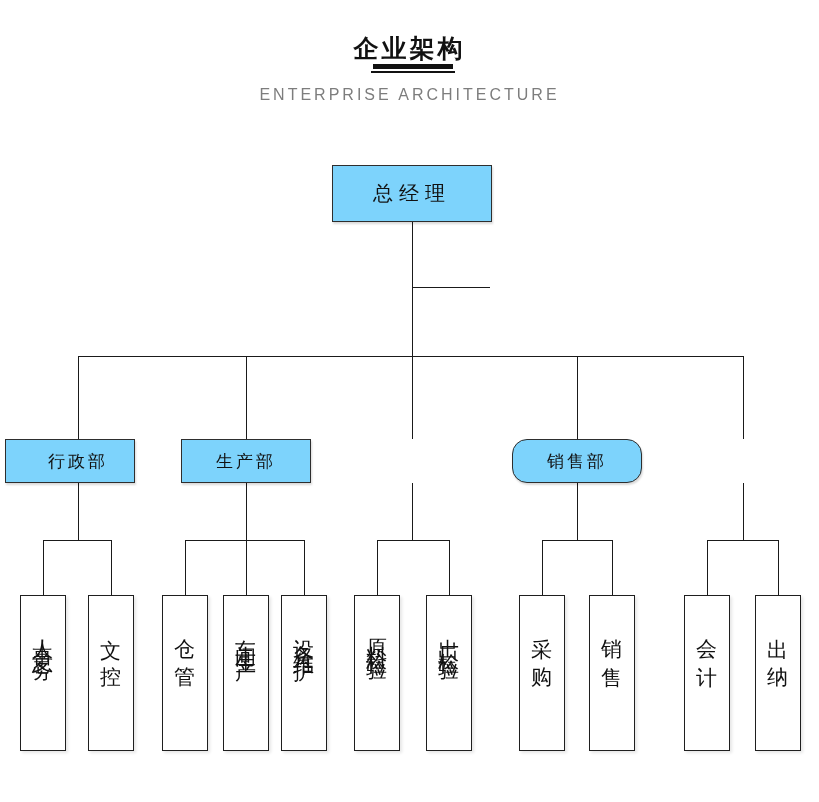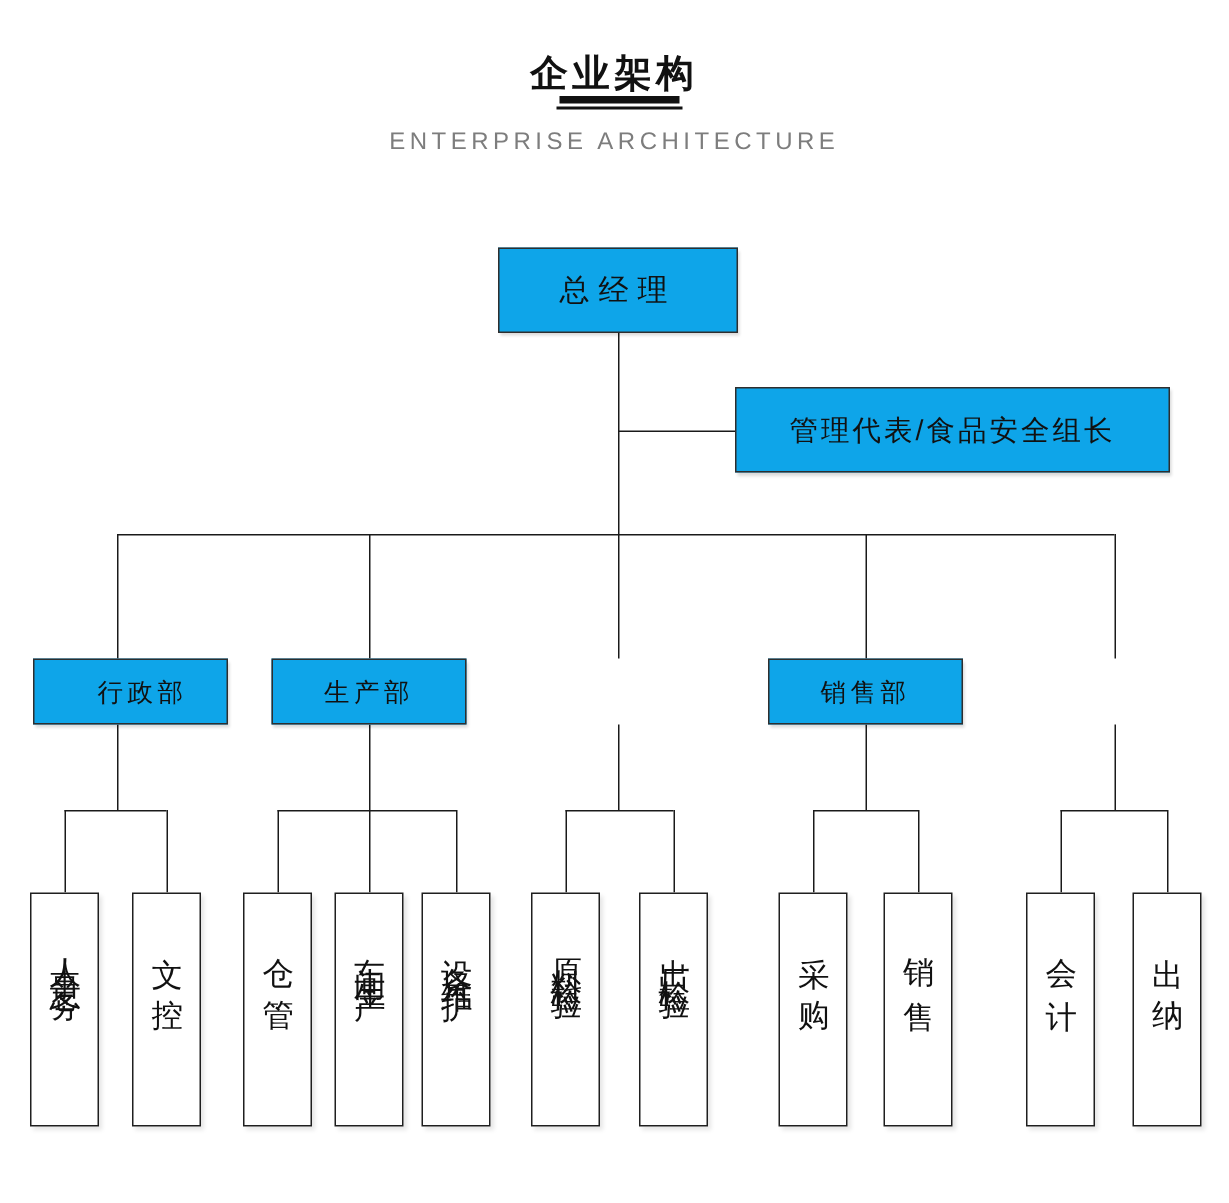--- a/index.html
+++ b/index.html
@@ -49,21 +49,21 @@
   }
 
   
   .vline, .hline { position: absolute; background: #1a1a1a; }
   .vline { width: 1px; }
   .hline { height: 1px; }
 
   
   .node {
     position: absolute;
-    background: #0ea5e9;
+    background: #7dd3fc;
     border: 1.5px solid #2e2e2e;
     box-shadow: 1px 2px 2px rgba(0,0,0,0.15);
     display: flex;
     align-items: center;
     justify-content: center;
     color: #111111;
   }
   .node.root  { left: 332px; top: 165px; width: 160px; height: 57px; font-size: 20px; letter-spacing: 6px; }
   .node.staff { left: 490px; top: 258px; width: 290px; height: 57px; font-size: 19px; letter-spacing: 2px; }
   .node.dept  { top: 439px; width: 130px; height: 44px; font-size: 17px; letter-spacing: 3px; }
@@ -128,25 +128,24 @@
   <div class="vline" style="left:246px; top:540px; height:55px;"></div>
   <div class="vline" style="left:304px; top:540px; height:55px;"></div>
   <div class="vline" style="left:377px; top:540px; height:55px;"></div>
   <div class="vline" style="left:449px; top:540px; height:55px;"></div>
   <div class="vline" style="left:542px; top:540px; height:55px;"></div>
   <div class="vline" style="left:612px; top:540px; height:55px;"></div>
   <div class="vline" style="left:707px; top:540px; height:55px;"></div>
   <div class="vline" style="left:778px; top:540px; height:55px;"></div>
 
   <div class="node root">总经理</div>
-  <div class="node staff">管理代表/食品安全组长</div>
 
-  <div class="node dept" style="left:22px;padding-left:16px;">行政部</div>
+  <div class="node dept" style="left:5px;padding-left:16px;">行政部</div>
   <div class="node dept" style="left:181px;font-family:Liberation Serif, serif;">生产部</div>
-  <div class="node dept" style="left:512px;">销售部</div>
+  <div class="node dept" style="left:512px;border-radius:15px;">销售部</div>
 
   <div class="leaf" style="left:20px;">
     <span class="vtext">人事总务</span>
   </div>
   <div class="leaf two" style="left:88px;">
     <span class="vtext">文控</span>
   </div>
   <div class="leaf two" style="left:162px;">
     <span class="vtext">仓管</span>
   </div>

